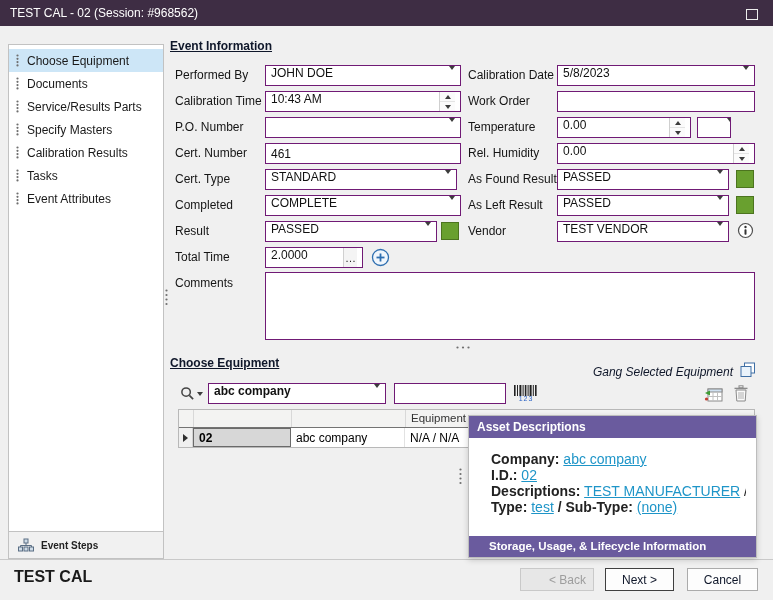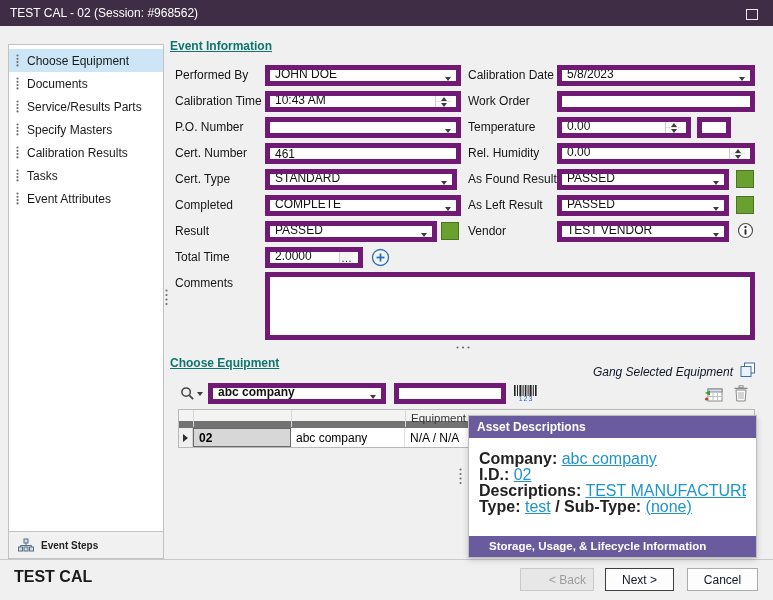--- a/index.html
+++ b/index.html
@@ -15,64 +15,64 @@
   
   .sidebar{position:absolute;left:8px;top:44px;width:156px;height:515px;background:#fff;
     border:1px solid #c2c2c2;box-sizing:border-box;}
   .sitems{padding-top:4px;}
   .sitem{height:23px;display:flex;align-items:center;font-size:12px;color:#1a1a1a;padding-left:7px;gap:8px;}
   .sitem.sel{background:var(--selection,#cde6f7);}
   .sfoot{position:absolute;left:0;bottom:0;width:100%;height:27px;border-top:1px solid #c2c2c2;
     background:#f1f1f1;display:flex;align-items:center;gap:7px;padding-left:9px;box-sizing:border-box;
     font-size:10px;font-weight:bold;color:#222;}
 
-  .hdr{position:absolute;font-size:12px;font-weight:bold;text-decoration:underline;color:#0f766e;white-space:nowrap;}
+  .hdr{position:absolute;font-size:12px;font-weight:bold;text-decoration:underline;color:#0f172a;white-space:nowrap;}
   .lbl{position:absolute;font-size:12px;color:#151515;white-space:nowrap;}
 
   
-  .fld{position:absolute;height:21px;box-sizing:border-box;background:#fff;border:5px solid #701a75;
-    font-size:12px;color:#111;display:flex;align-items:flex-end;padding:0 5px;white-space:nowrap;overflow:hidden;gap:20px;}
+  .fld{position:absolute;height:21px;box-sizing:border-box;background:#fff;border:1px solid #701a75;
+    font-size:12px;color:#111;display:flex;align-items:flex-start;padding:0 5px;white-space:nowrap;overflow:hidden;gap:20px;}
   input.fld,textarea.fld{font-family:"Liberation Sans",sans-serif;outline:none;display:block;}
   .combo .val{flex:1;overflow:hidden;}
   .dd{width:0;height:0;border-left:3.5px solid transparent;border-right:3.5px solid transparent;
     border-top:4px solid #3c3c3c;margin-left:4px;flex:none;}
   .spinb{flex:none;margin-left:auto;width:15px;align-self:stretch;border-left:1px solid #cfcfcf;
     display:flex;flex-direction:column;background:#fbfbfb;}
   .spinb i{flex:1;display:flex;align-items:center;justify-content:center;}
   .spinb i:first-child{border-bottom:1px solid #e4e4e4;}
   .aru{width:0;height:0;border-left:3px solid transparent;border-right:3px solid transparent;border-bottom:4px solid #3c3c3c;}
   .ard{width:0;height:0;border-left:3px solid transparent;border-right:3px solid transparent;border-top:4px solid #3c3c3c;}
   .swatch{position:absolute;width:18px;height:18px;background:var(--green,#69a02f);border:1px solid #4c741f;box-sizing:border-box;}
   .ell{margin-left:auto;flex:none;color:#222;font-size:11px;height:100%;display:flex;align-items:center;
     justify-content:center;width:13px;border-left:1px solid #d0d0d0;background:#f4f4f4;}
   .iconbtn{position:absolute;display:flex;align-items:center;justify-content:center;}
 
   
   .grid{position:absolute;left:178px;top:409px;width:577px;height:39px;background:#fff;
     border:1px solid #b8b8b8;box-sizing:border-box;}
   .ghead{position:absolute;left:0;top:0;width:100%;height:18px;background:#f3f3f2;
-    border-bottom:7px solid #737373;box-sizing:border-box;font-size:11.5px;color:#333;}
+    border-bottom:1px solid #737373;box-sizing:border-box;font-size:11.5px;color:#333;}
   .gsep{position:absolute;top:0;width:1px;height:17px;background:#d8d8d8;}
   .ghlabel{position:absolute;left:232px;top:2px;}
   .grow{position:absolute;left:0;top:18px;width:100%;height:19px;font-size:12px;}
   .gselcell{position:absolute;left:0;top:0;width:14px;height:19px;background:#efefef;
     border-right:1px solid #d2d2d2;display:flex;align-items:center;justify-content:center;box-sizing:border-box;}
   .tri-r{width:0;height:0;border-top:4px solid transparent;border-bottom:4px solid transparent;border-left:5px solid #2e2e2e;}
   .gc{position:absolute;top:0;height:19px;display:flex;align-items:center;padding-left:5px;
     box-sizing:border-box;border-right:1px solid #e2e2e2;background:#fff;}
   .gid{left:14px;width:98px;background:#d7d7d7;border:1px solid #6a6a6a;font-weight:bold;}
   .gcompany{left:112px;width:114px;}
   .gna{left:226px;width:351px;border-right:none;}
 
   
   .apanel{position:absolute;left:468px;top:415px;width:289px;height:143px;background:#fff;
     border:1px solid #bdbdbd;box-sizing:border-box;z-index:5;box-shadow:0 2px 6px rgba(0,0,0,.18);}
   .phead{height:22px;background:var(--accent-purple,#6a5b9e);color:#fff;font-size:12px;font-weight:bold;
     line-height:22px;padding-left:8px;}
-  .pbody{padding:13px 10px 0 10px;font-size:16px;line-height:16px;color:#222;}
+  .pbody{padding:13px 10px 0 10px;font-size:14px;line-height:16px;color:#222;margin-left:12px;}
   .pline{white-space:nowrap;overflow:hidden;}
   .plab{font-weight:bold;}
   .lk{color:var(--link,#1e95c8);text-decoration:underline;cursor:pointer;}
   .pfoot{position:absolute;left:0;bottom:0;width:100%;height:21px;background:var(--accent-purple,#6a5b9e);
     color:#fff;font-size:11.5px;font-weight:bold;line-height:21px;padding-left:20px;box-sizing:border-box;
     white-space:nowrap;overflow:hidden;}
 
   
   .footerbar{position:absolute;left:0;top:559px;width:100%;height:41px;border-top:1px solid #c9c9c9;background:#f0f0f0;}
   .apptitle{position:absolute;left:14px;top:8px;font-size:16px;font-weight:bold;color:#1a1a1a;}

